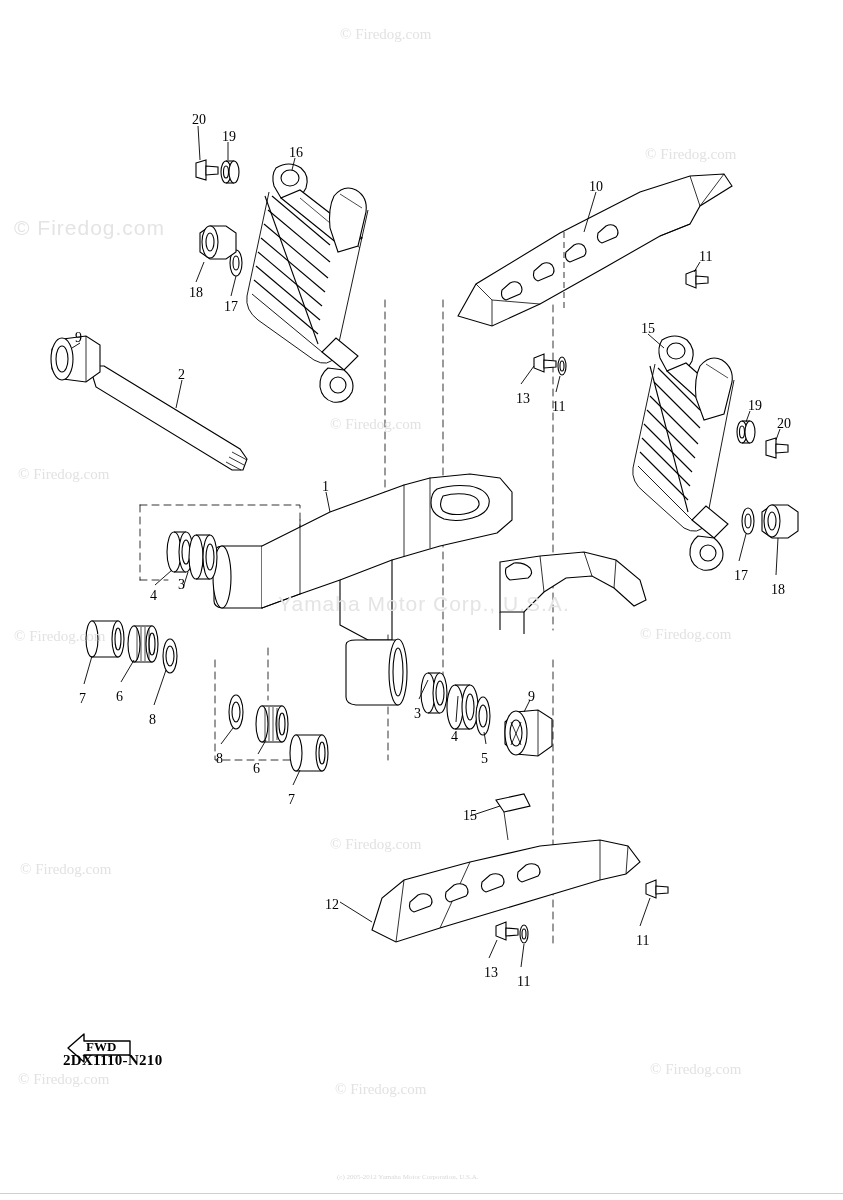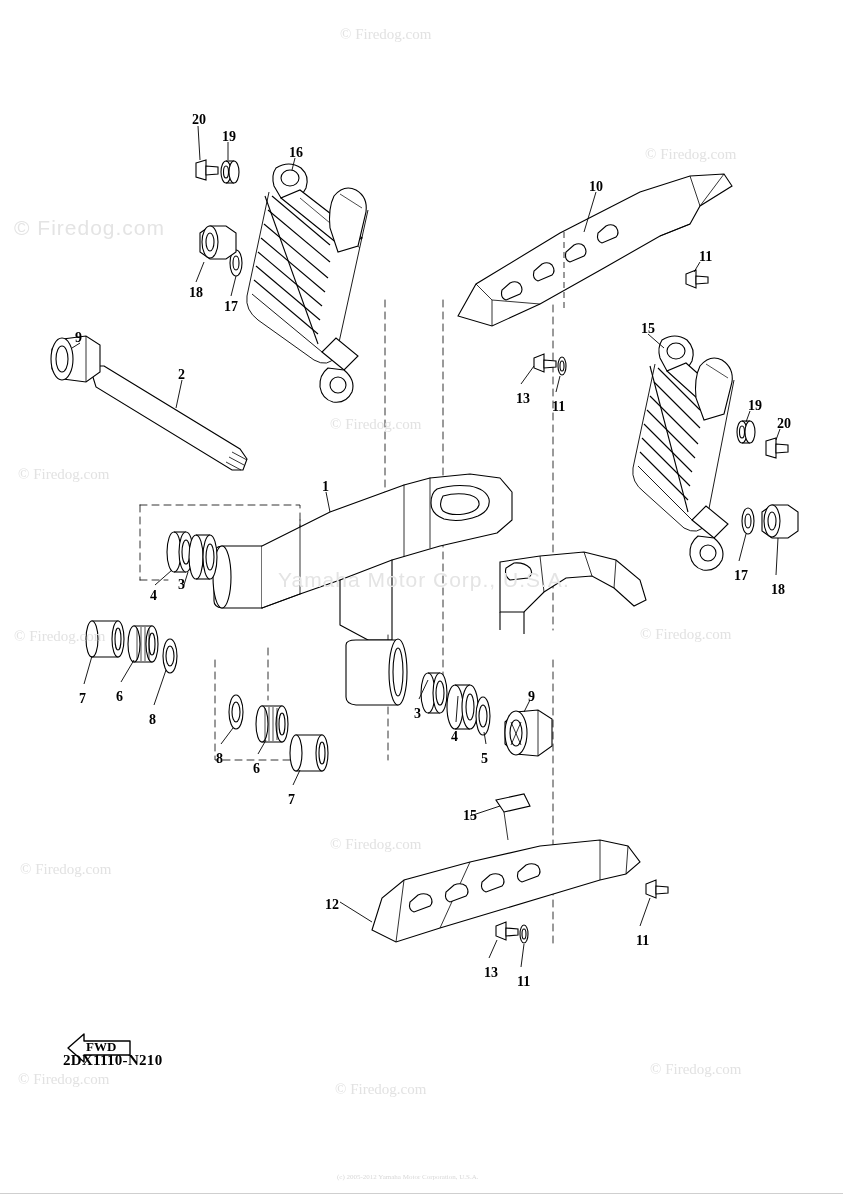--- a/index.html
+++ b/index.html
@@ -48,21 +48,21 @@
     font-family: "Liberation Sans", sans-serif;
     letter-spacing: 1px;
   }
   .wm.tiny {
     font-size: 7px;
     color: #d8d8d8;
   }
   .callout {
     position: absolute;
     font-size: 14px;
-    font-weight: bold;
+    font-weight: normal;
     font-family: "Liberation Serif", serif;
     color: #000;
     line-height: 1;
   }
   #partnum {
     position: absolute;
     left: 63px;
     top: 1052px;
     font-size: 15px;
     font-family: "Liberation Serif", serif;
@@ -460,18 +460,18 @@
       <div class="wm" style="left: 14px; top: 612px;">© Firedog.com</div>
       <div class="wm" style="left: 20px; top: 845px;">© Firedog.com</div>
       <div class="wm" style="left: 18px; top: 1055px;">© Firedog.com</div>
       <div class="wm" style="left: 340px; top: 10px;">© Firedog.com</div>
       <div class="wm" style="left: 330px; top: 400px;">© Firedog.com</div>
       <div class="wm" style="left: 330px; top: 820px;">© Firedog.com</div>
       <div class="wm" style="left: 335px; top: 1065px;">© Firedog.com</div>
       <div class="wm" style="left: 645px; top: 130px;">© Firedog.com</div>
       <div class="wm" style="left: 640px; top: 610px;">© Firedog.com</div>
       <div class="wm" style="left: 650px; top: 1045px;">© Firedog.com</div>
-      <div class="wm big" style="left: 278px; top: 552px; text-align: right;">Yamaha Motor Corp., U.S.A.</div>
+      <div class="wm big" style="left: 278px; top: 576px; text-align: right;">Yamaha Motor Corp., U.S.A.</div>
       <div class="wm tiny" style="left: 337px; top: 1157px;">(c) 2005-2012 Yamaha Motor Corporation, U.S.A.</div>
     </div>
 
   <div id="footer-divider"></div>
 </div>
 
 </body></html>

